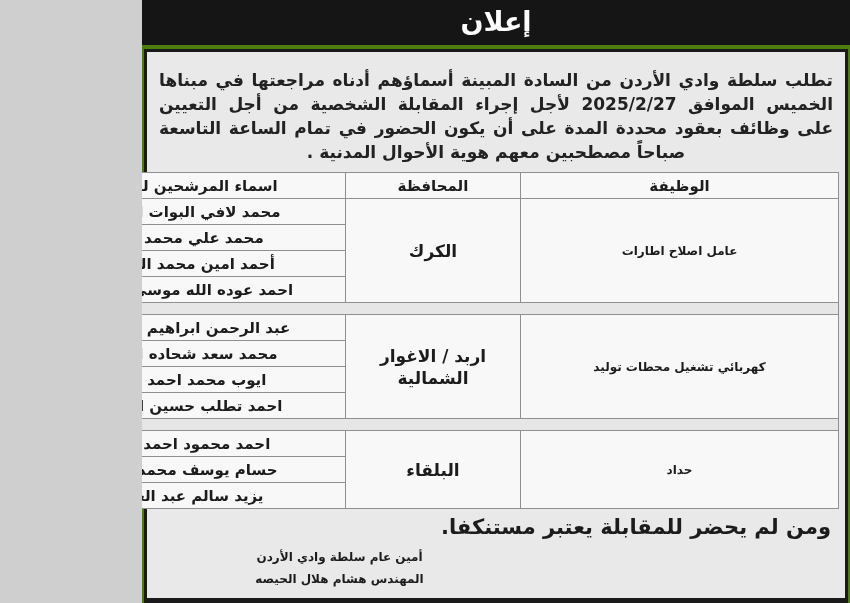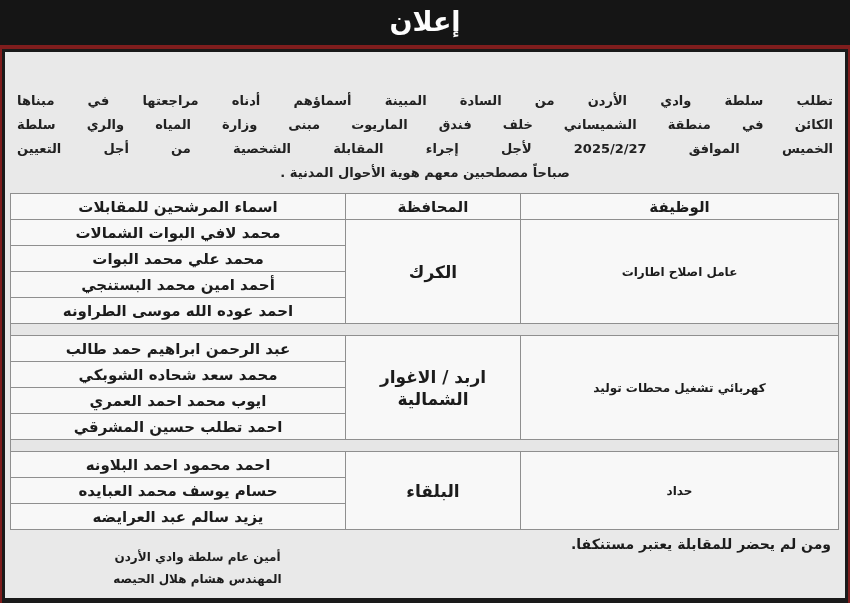--- a/index.html
+++ b/index.html
@@ -1,40 +1,40 @@
 <!DOCTYPE html>
 <html lang="ar" dir="rtl"><head>
 <meta charset="utf-8">
 <style>
   html,body{margin:0;padding:0;background:#cfcfcf;}
   .page{
     position:relative;
-    width:850px;height:603px;
-    background:#7f1d1d;
+    width:708px;height:603px;
+    background:#4d7c0f;
     font-family:"DejaVu Sans",sans-serif;
     direction:rtl;
     overflow:hidden;
     color:#1c1c1c;
   }
   .title-bar{
     position:absolute;top:0;left:0;right:0;height:45px;
     background:#151515;color:#fdfdfd;
     font-size:27px;font-weight:bold;
     text-align:center;line-height:44px;
     letter-spacing:1px;
   }
   .frame{
     position:absolute;top:49px;left:2px;right:2px;bottom:0;
     border:3px solid #1a1a1a;border-bottom-width:5px;
     box-sizing:border-box;
     background:#e9e9e9;
   }
   .intro{
-    padding:5px 12px 2px 12px;
-    font-size:13px;font-weight:bold;color:#222;margin-top:32px;
+    padding:16px 12px 2px 12px;
+    font-size:17px;font-weight:bold;color:#222;
   }
   .intro .line{
     text-align:justify;
     text-align-last:justify;
     line-height:24px;
     white-space:normal;
   }
   .intro .line.last{
     text-align:center;
     text-align-last:center;
@@ -67,21 +67,21 @@
   }
   td.gov-cell{font-size:17px;line-height:22px;}
   td.job-cell{font-size:12px;line-height:24px;}
   tr.spacer-row td{
     background:#e6e6e6;
     height:11px;
     padding:0;
   }
   .footer-note{
     padding:6px 14px 0 8px;
-    font-size:14px;font-weight:bold;
+    font-size:21px;font-weight:bold;
     text-align:right;
   }
   .signature{
     position:absolute;
     left:45px;bottom:8px;width:295px;
     text-align:center;
     font-size:12px;font-weight:bold;
     line-height:22px;
   }
 </style>
@@ -91,22 +91,22 @@
 <div class="page">
 
   <div class="title-bar">
     <span>إعلان</span>
   </div>
 
   <div class="frame">
 
     <div class="intro">
       <div class="line">تطلب سلطة وادي الأردن من السادة المبينة أسماؤهم أدناه مراجعتها في مبناها</div>
-      <div class="line">الكائن في منطقة الشميساني خلف فندق الماريوت مبنى وزارة المياه والري سلطة</div>
       <div class="line">الخميس الموافق 2025/2/27 لأجل إجراء المقابلة الشخصية من أجل التعيين</div>
+      <div class="line">على وظائف بعقود محددة المدة على أن يكون الحضور في تمام الساعة التاسعة</div>
       <div class="line last">صباحاً مصطحبين معهم هوية الأحوال المدنية .</div>
     </div>
 
     <table class="candidates">
       <colgroup>
         <col class="c-job">
           <col class="c-gov">
           <col class="c-names">
       </colgroup>
       <thead>

